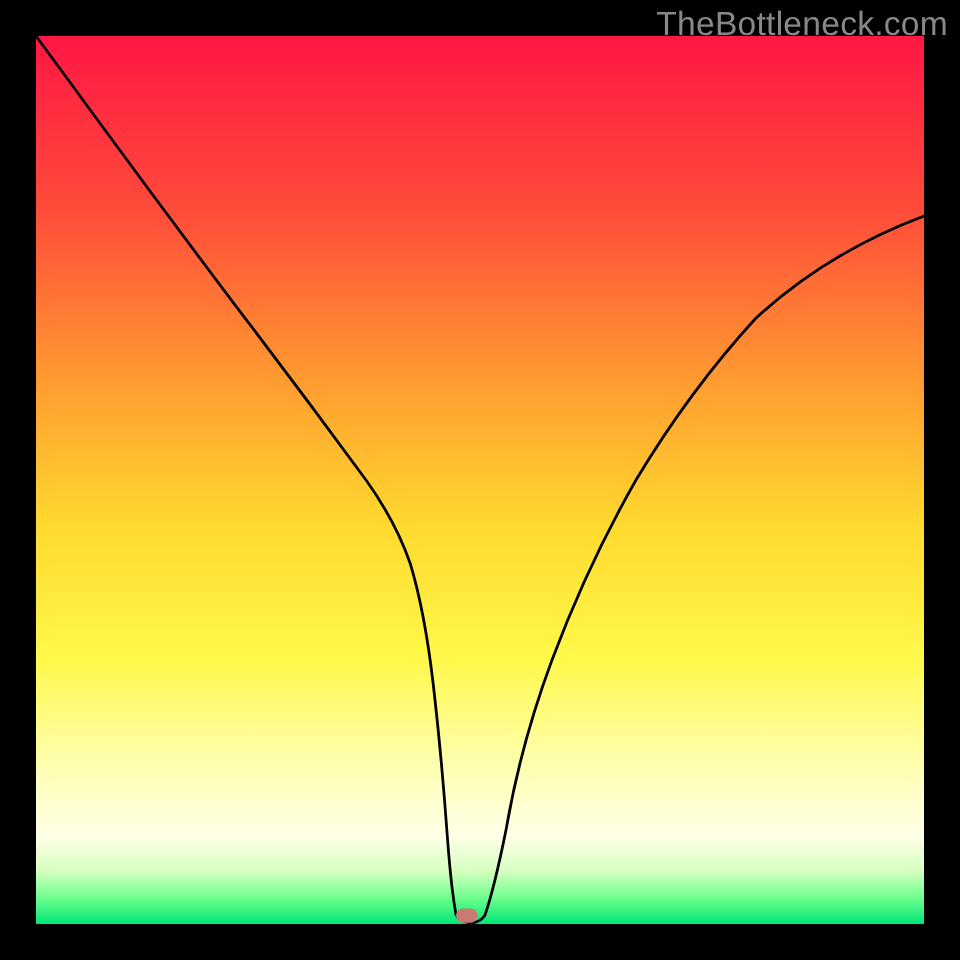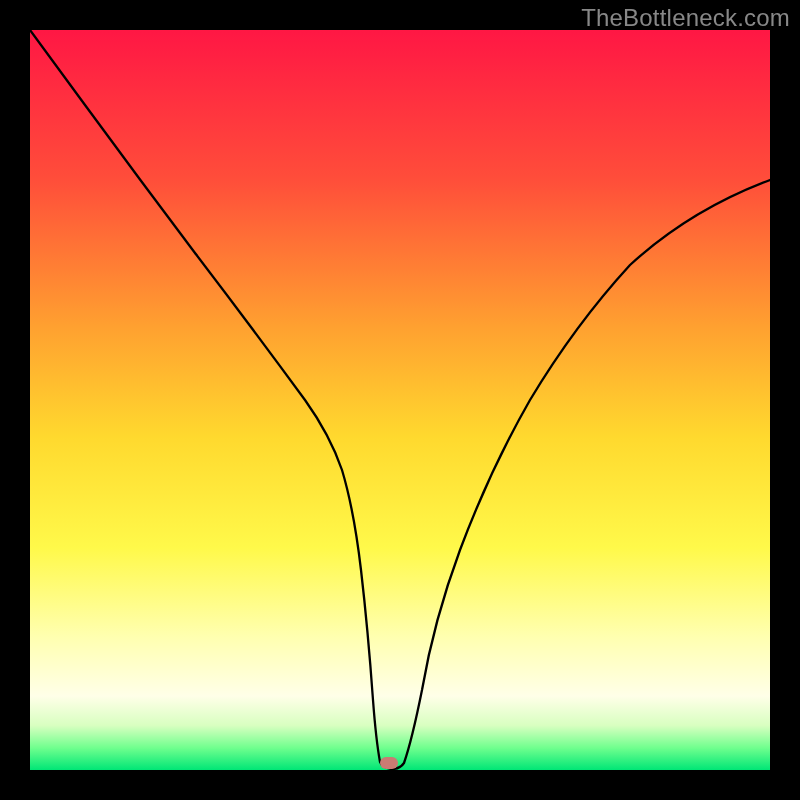--- a/index.html
+++ b/index.html
@@ -7,21 +7,21 @@
   body {
     background: #000;
     font-family: Arial, Helvetica, sans-serif;
     position: relative;
   }
   .watermark {
     position: absolute;
     top: 4px;
     right: 10px;
     color: #888;
-    font-size: 24px;
+    font-size: 28px;
     font-weight: 400;
     z-index: 10;
     letter-spacing: 0.2px;
   }
   .plot-frame {
     position: absolute;
     left: 30px;
     top: 30px;
     width: 740px;
     height: 740px;

